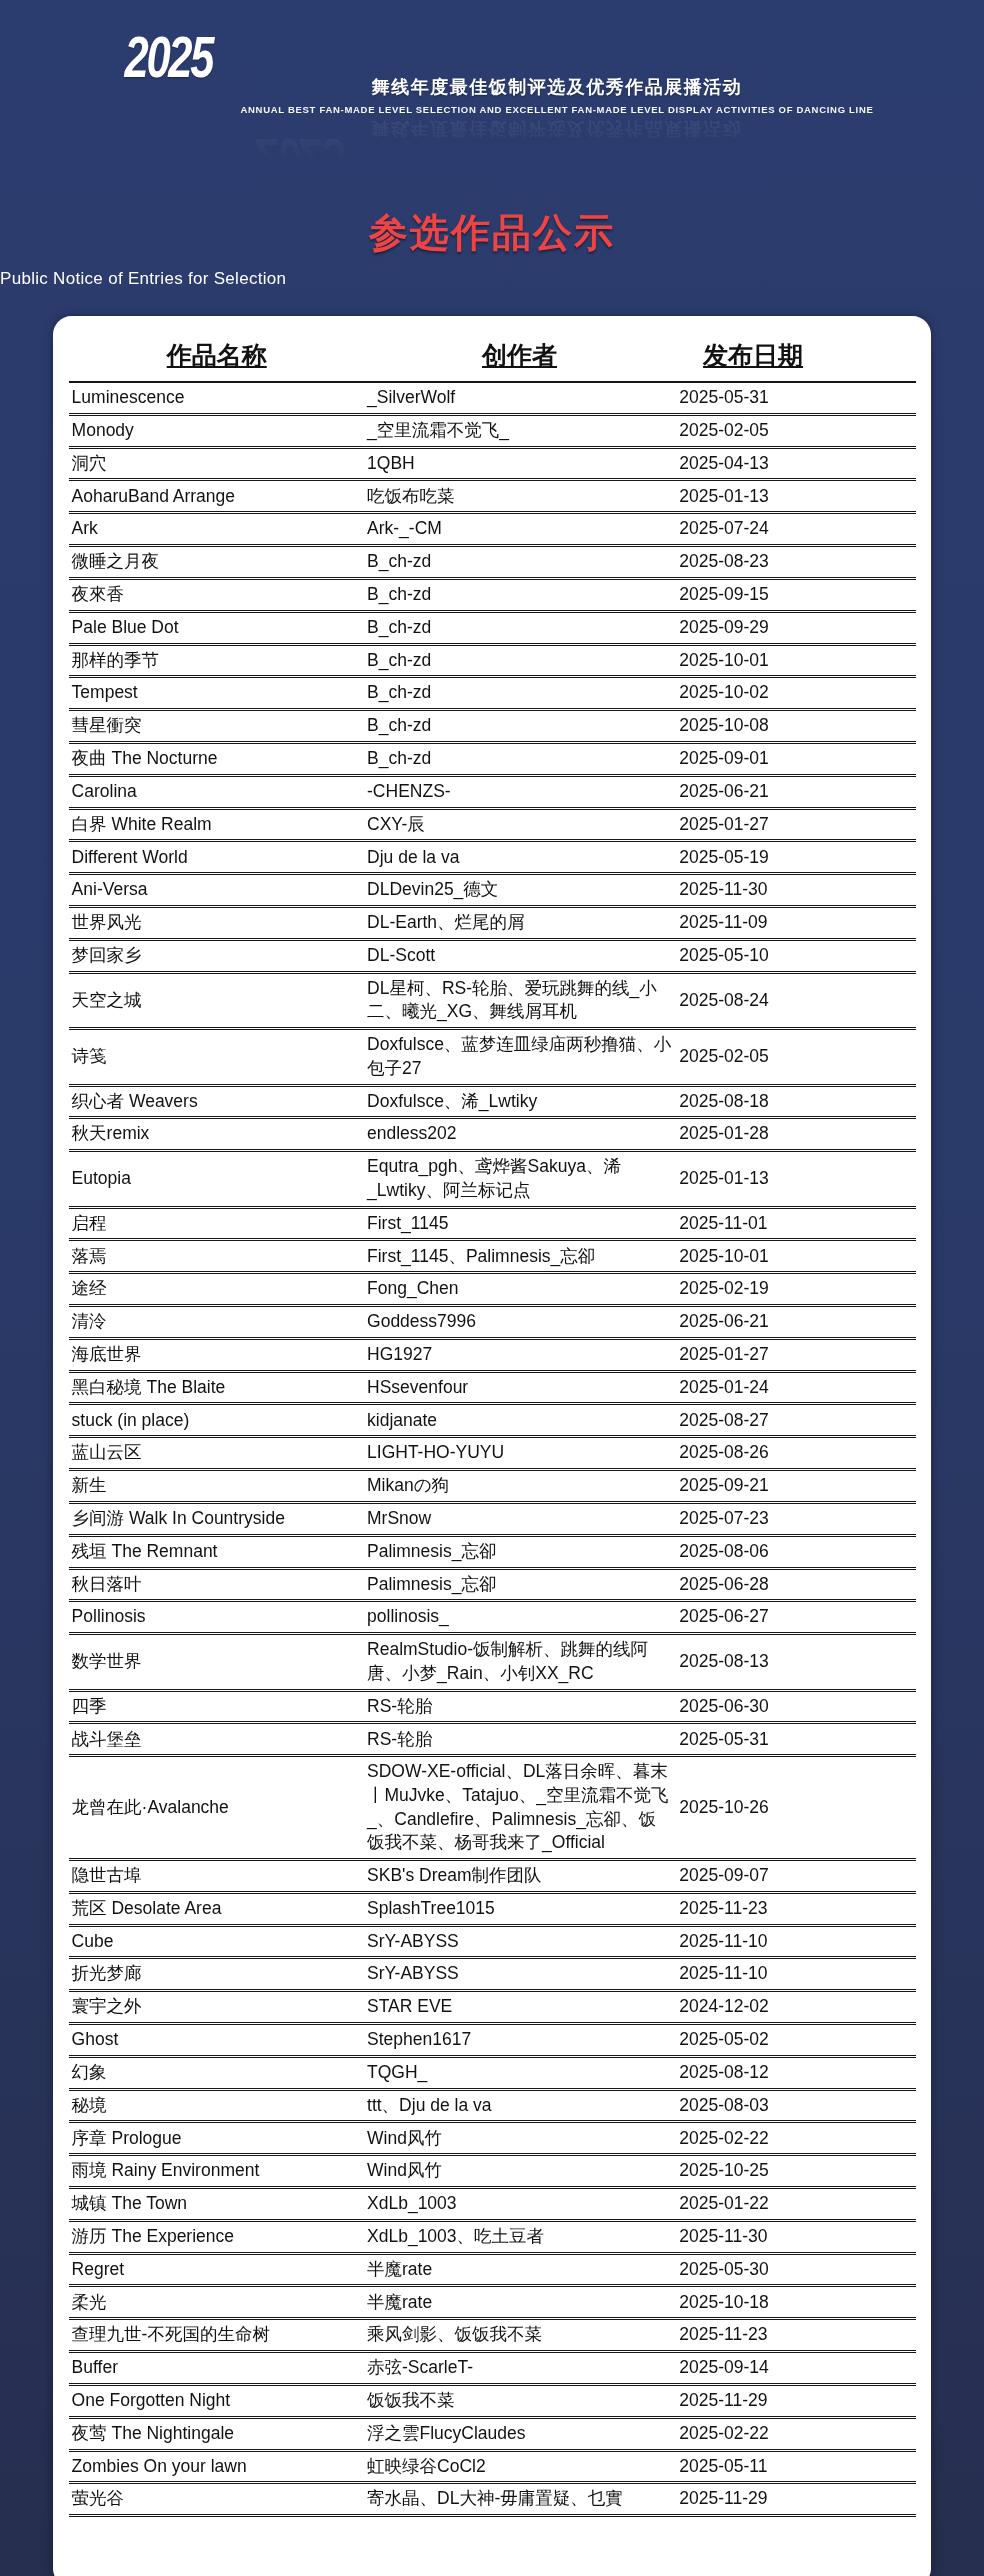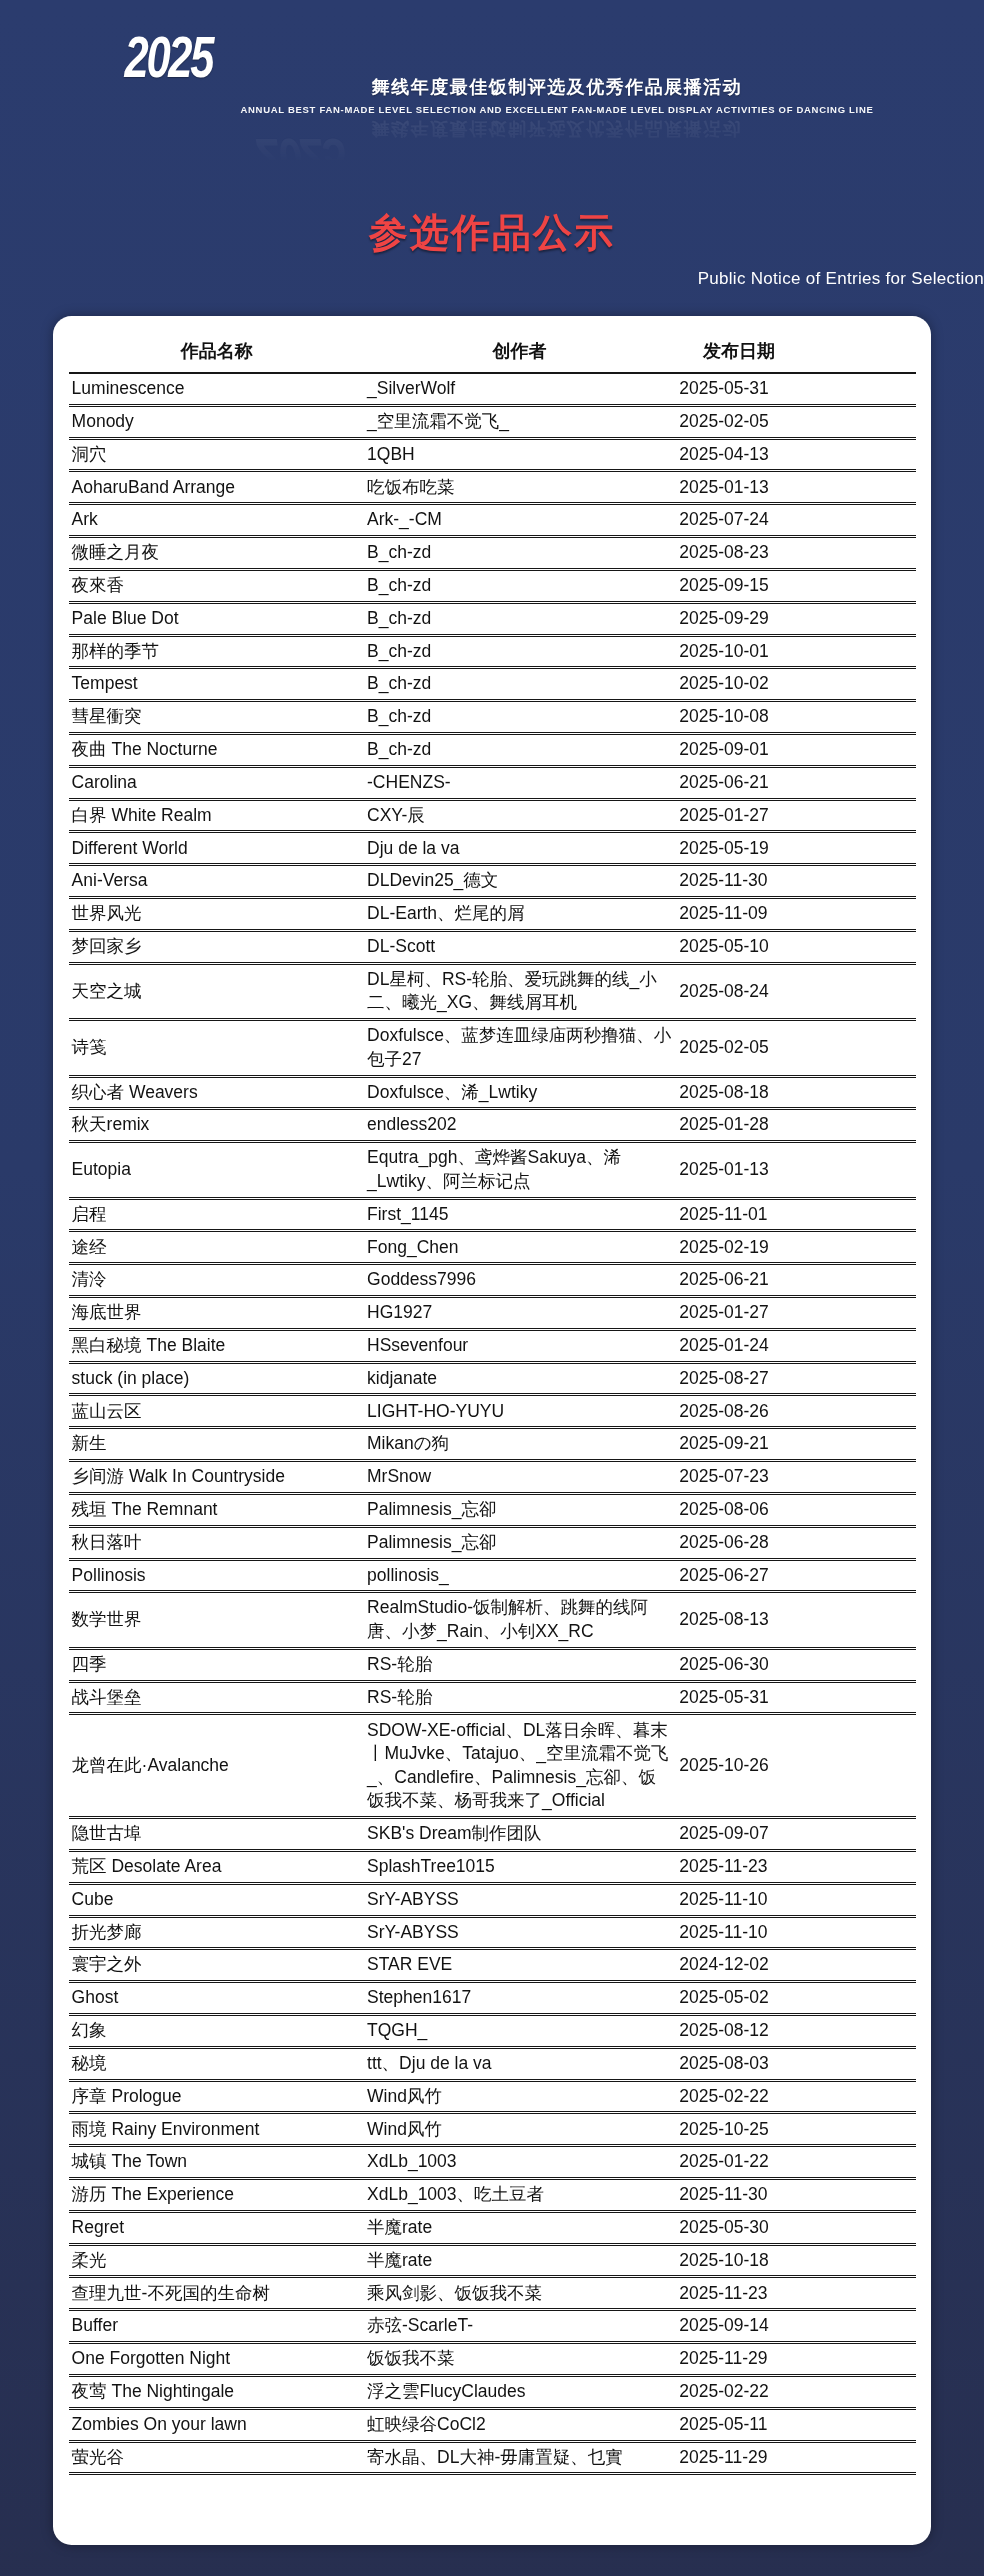--- a/index.html
+++ b/index.html
@@ -38,42 +38,43 @@
     transform:scaleY(-1);opacity:.07;margin-top:3.1px;
     -webkit-mask-image:linear-gradient(0deg,#000 0%,transparent 70%);
             mask-image:linear-gradient(0deg,#000 0%,transparent 70%);
   }
   .notice-cn{
     margin-top:24px;text-align:center;
     font-size:39px;font-weight:900;letter-spacing:2.1px;color:#ef4444;
     text-shadow:0 1.5px 2.1px rgba(0,0,0,.4);
   }
   .notice-en{
-    margin-top:9.3px;text-align:right;
+    margin-top:9.3px;text-align:left;
     font-size:17px;font-weight:400;color:#fff;letter-spacing:0.3px;
   }
 
   
   .card{
     width:847px;margin:27px auto 0 auto;
     background:#ffffff;border-radius:18.5px;
     padding:14.4px 15.5px 70px 15.5px;
     box-shadow:0 0 11.3px rgba(0,0,0,.35);
   }
   table.entries{
     width:100%;border-collapse:collapse;table-layout:fixed;
     color:#121212;
   }
   col.c-name{width:35%;}
   col.c-creator{width:36.5%;}
   col.c-date{width:28.5%;}
   thead th{
-    font-size:18px;font-weight:700;
+    font-size:25px;font-weight:700;
     padding:8.2px 0 9.3px 0;
     border-bottom:2.6px solid #161616;
+    text-decoration:underline;
   }
   thead th.h-name,thead th.h-creator{text-align:center;}
   thead th.h-date{text-align:left;padding-left:29px;}
   tbody td{
     font-size:17.5px;line-height:1.35;
     padding:3.1px 2.1px;
     border-bottom:3.1px double #161616;
     vertical-align:middle;
     word-break:break-word;
   }
@@ -257,20 +258,25 @@
     <td class="creator">Equtra_pgh、鸢烨酱Sakuya、浠_Lwtiky、阿兰标记点</td>
     <td class="date">2025-01-13</td>
   </tr>
 
   <tr>
     <td class="name">启程</td>
     <td class="creator">First_1145</td>
     <td class="date">2025-11-01</td>
   </tr>
 
+  <tr>
+    <td class="name">落焉</td>
+    <td class="creator">First_1145、Palimnesis_忘卻</td>
+    <td class="date">2025-10-01</td>
+  </tr>
 
   <tr>
     <td class="name">途经</td>
     <td class="creator">Fong_Chen</td>
     <td class="date">2025-02-19</td>
   </tr>
 
   <tr>
     <td class="name">清泠</td>
     <td class="creator">Goddess7996</td>

